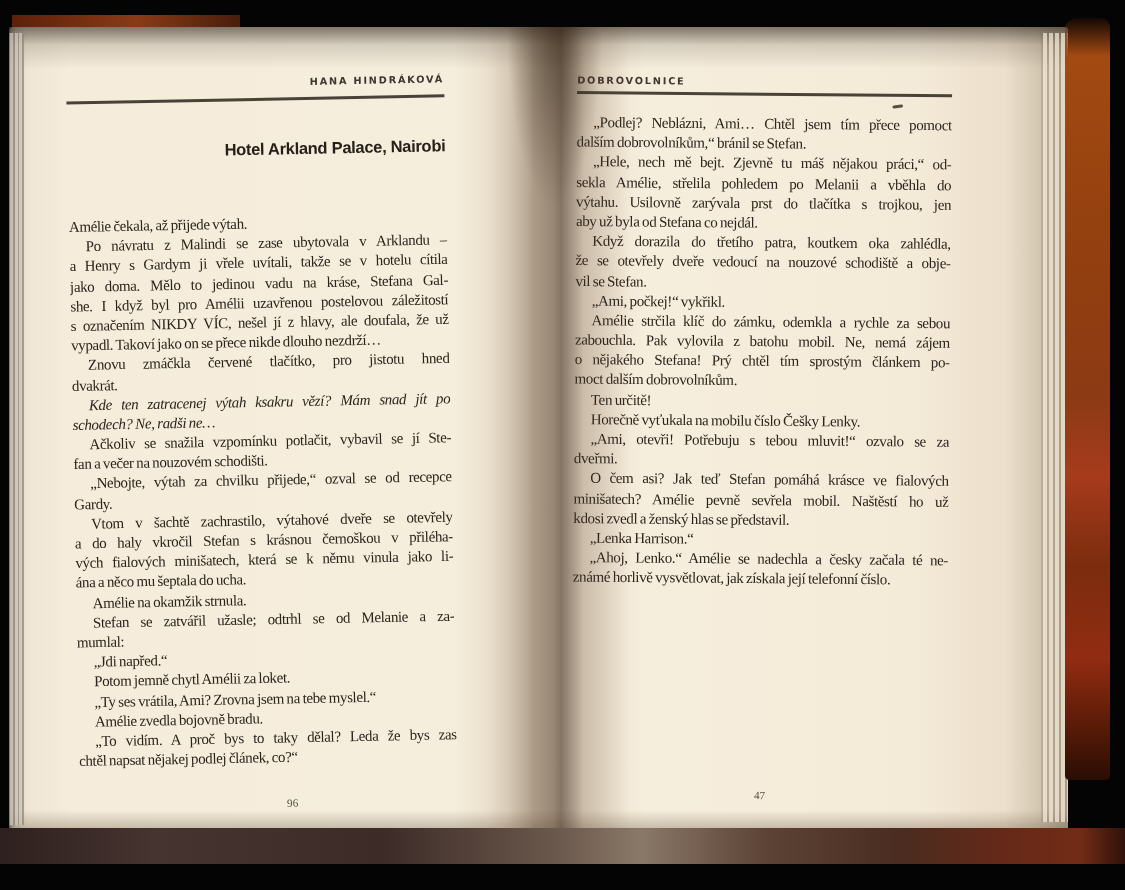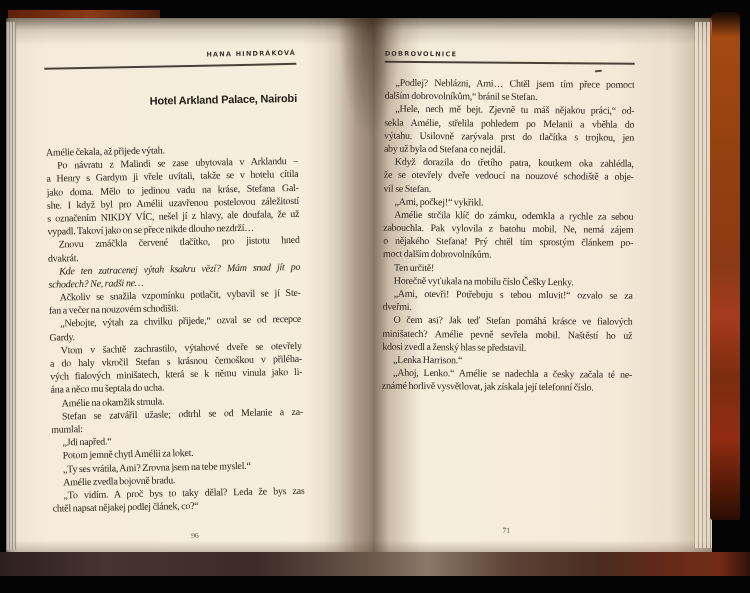--- a/index.html
+++ b/index.html
@@ -135,21 +135,21 @@
           <div class="line ind">Horečně vyťukala na mobilu číslo Češky Lenky.</div>
           <div class="line ind just">„Ami, otevři! Potřebuju s tebou mluvit!“ ozvalo se za</div>
           <div class="line">dveřmi.</div>
           <div class="line ind just">O čem asi? Jak teď Stefan pomáhá krásce ve fialových</div>
           <div class="line just">minišatech? Amélie pevně sevřela mobil. Naštěstí ho už</div>
           <div class="line">kdosi zvedl a ženský hlas se představil.</div>
           <div class="line ind">„Lenka Harrison.“</div>
           <div class="line ind just">„Ahoj, Lenko.“ Amélie se nadechla a česky začala té ne-</div>
           <div class="line">známé horlivě vysvětlovat, jak získala její telefonní číslo.</div>
         </div>
-      <div class="pagenum">71</div>
+      <div class="pagenum">47</div>
     </div>
   </div>
 
   <div class="gutter-shadow"></div>
   <div class="gutter-top"></div>
   <div class="speckle"></div>
   <div class="cover-right"></div>
   <div class="table-band"></div>
 </div>
 

